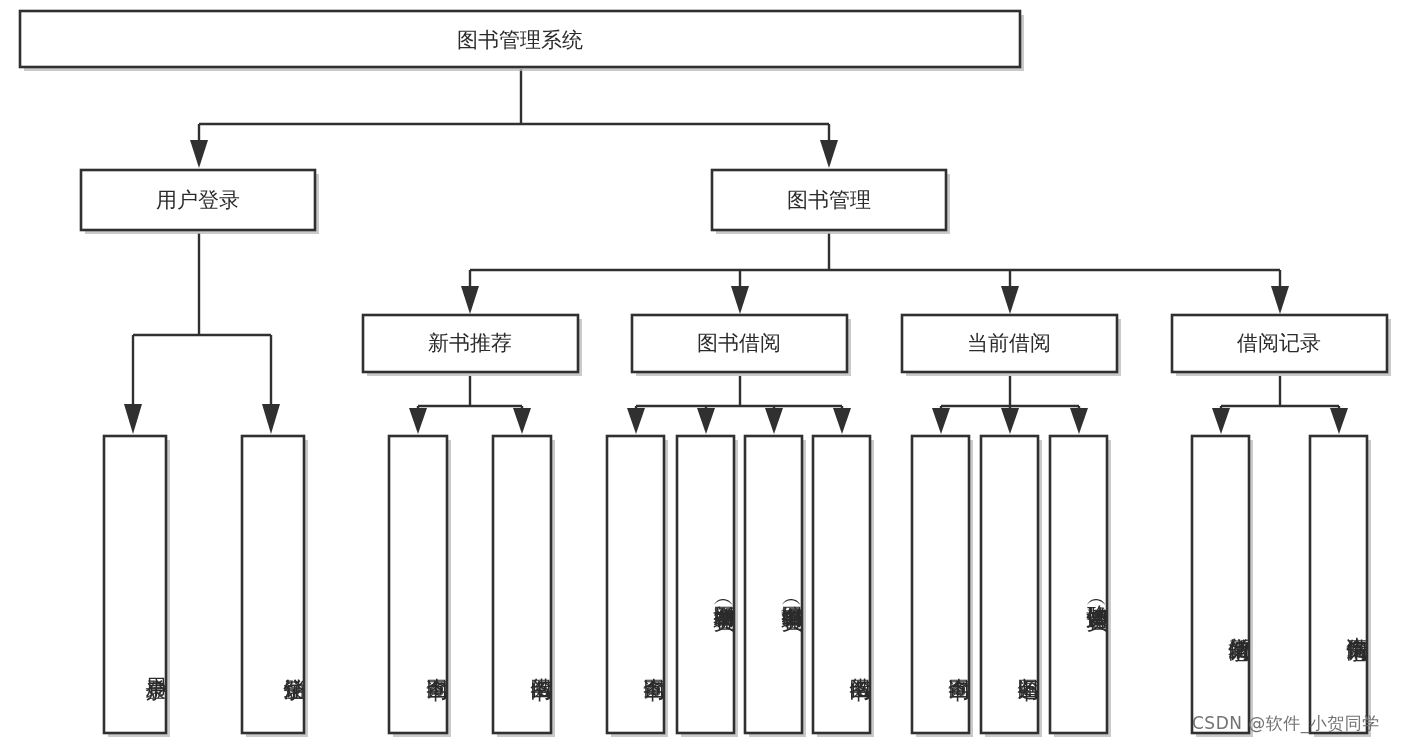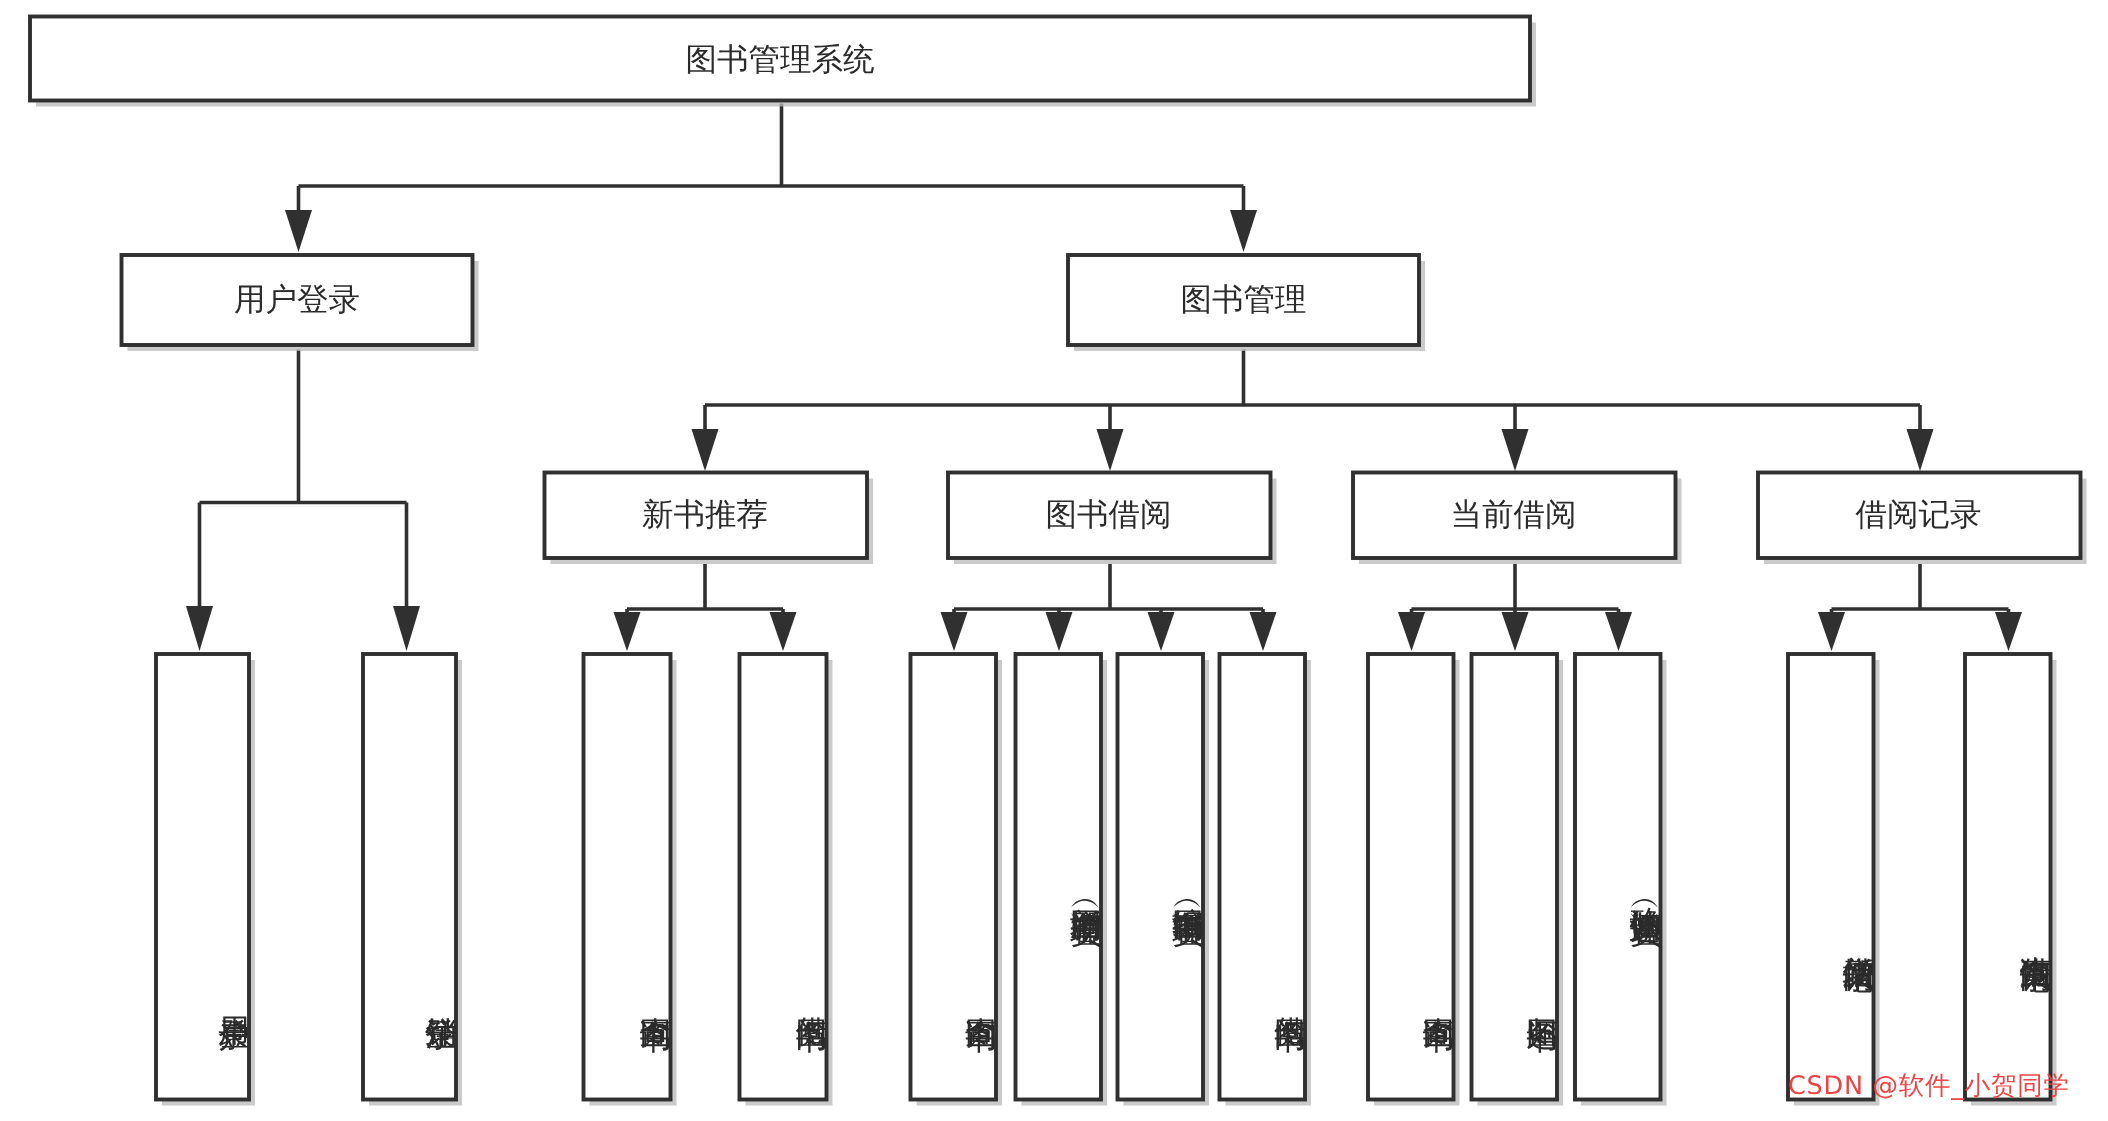--- a/index.html
+++ b/index.html
@@ -66,21 +66,21 @@
     justify-content: center;
     white-space: nowrap;
     pointer-events: none;
   }
   .watermark {
     position: absolute;
     left: 1192px;
     top: 712px;
     font-family: "DejaVu Sans", "Liberation Sans", sans-serif;
     font-size: 17px;
-    color: #ef4444;
+    color: #737373;
     white-space: nowrap;
     letter-spacing: 0.5px;
   }
 </style>
 </head>
 <body>
 
 <div id="diagram-root">
 
   <svg class="canvas" viewBox="0 0 1405 747" xmlns="http://www.w3.org/2000/svg">

